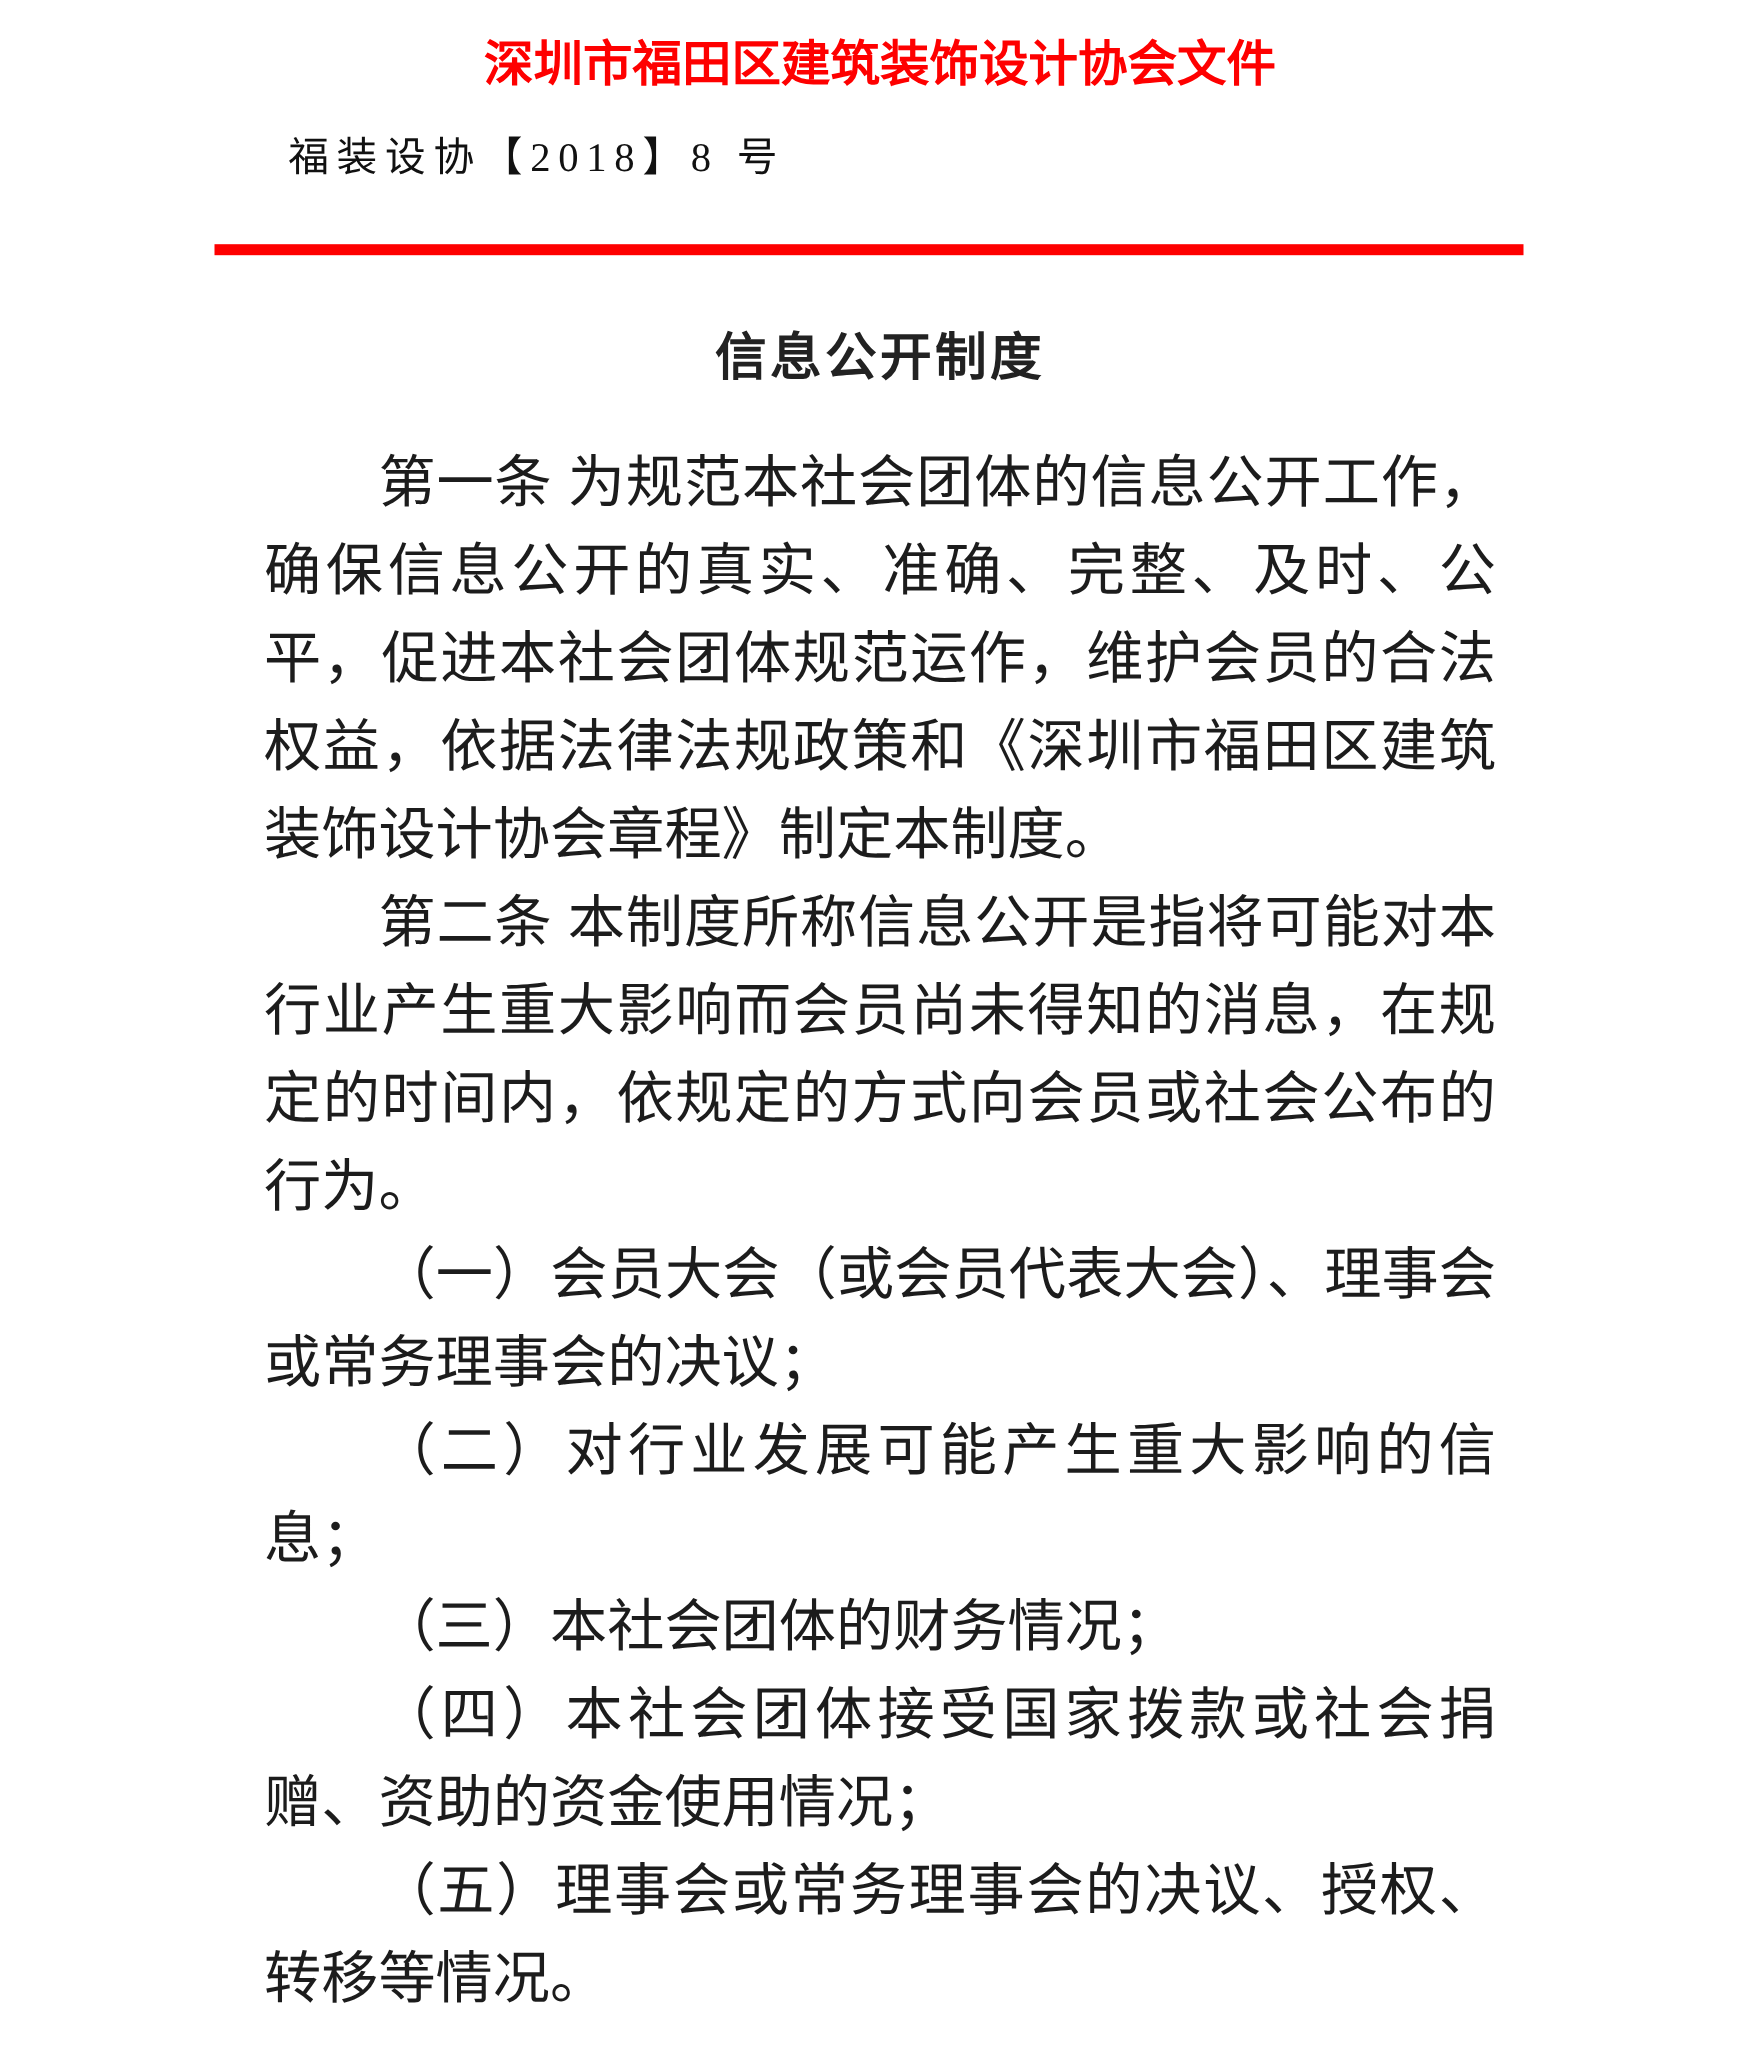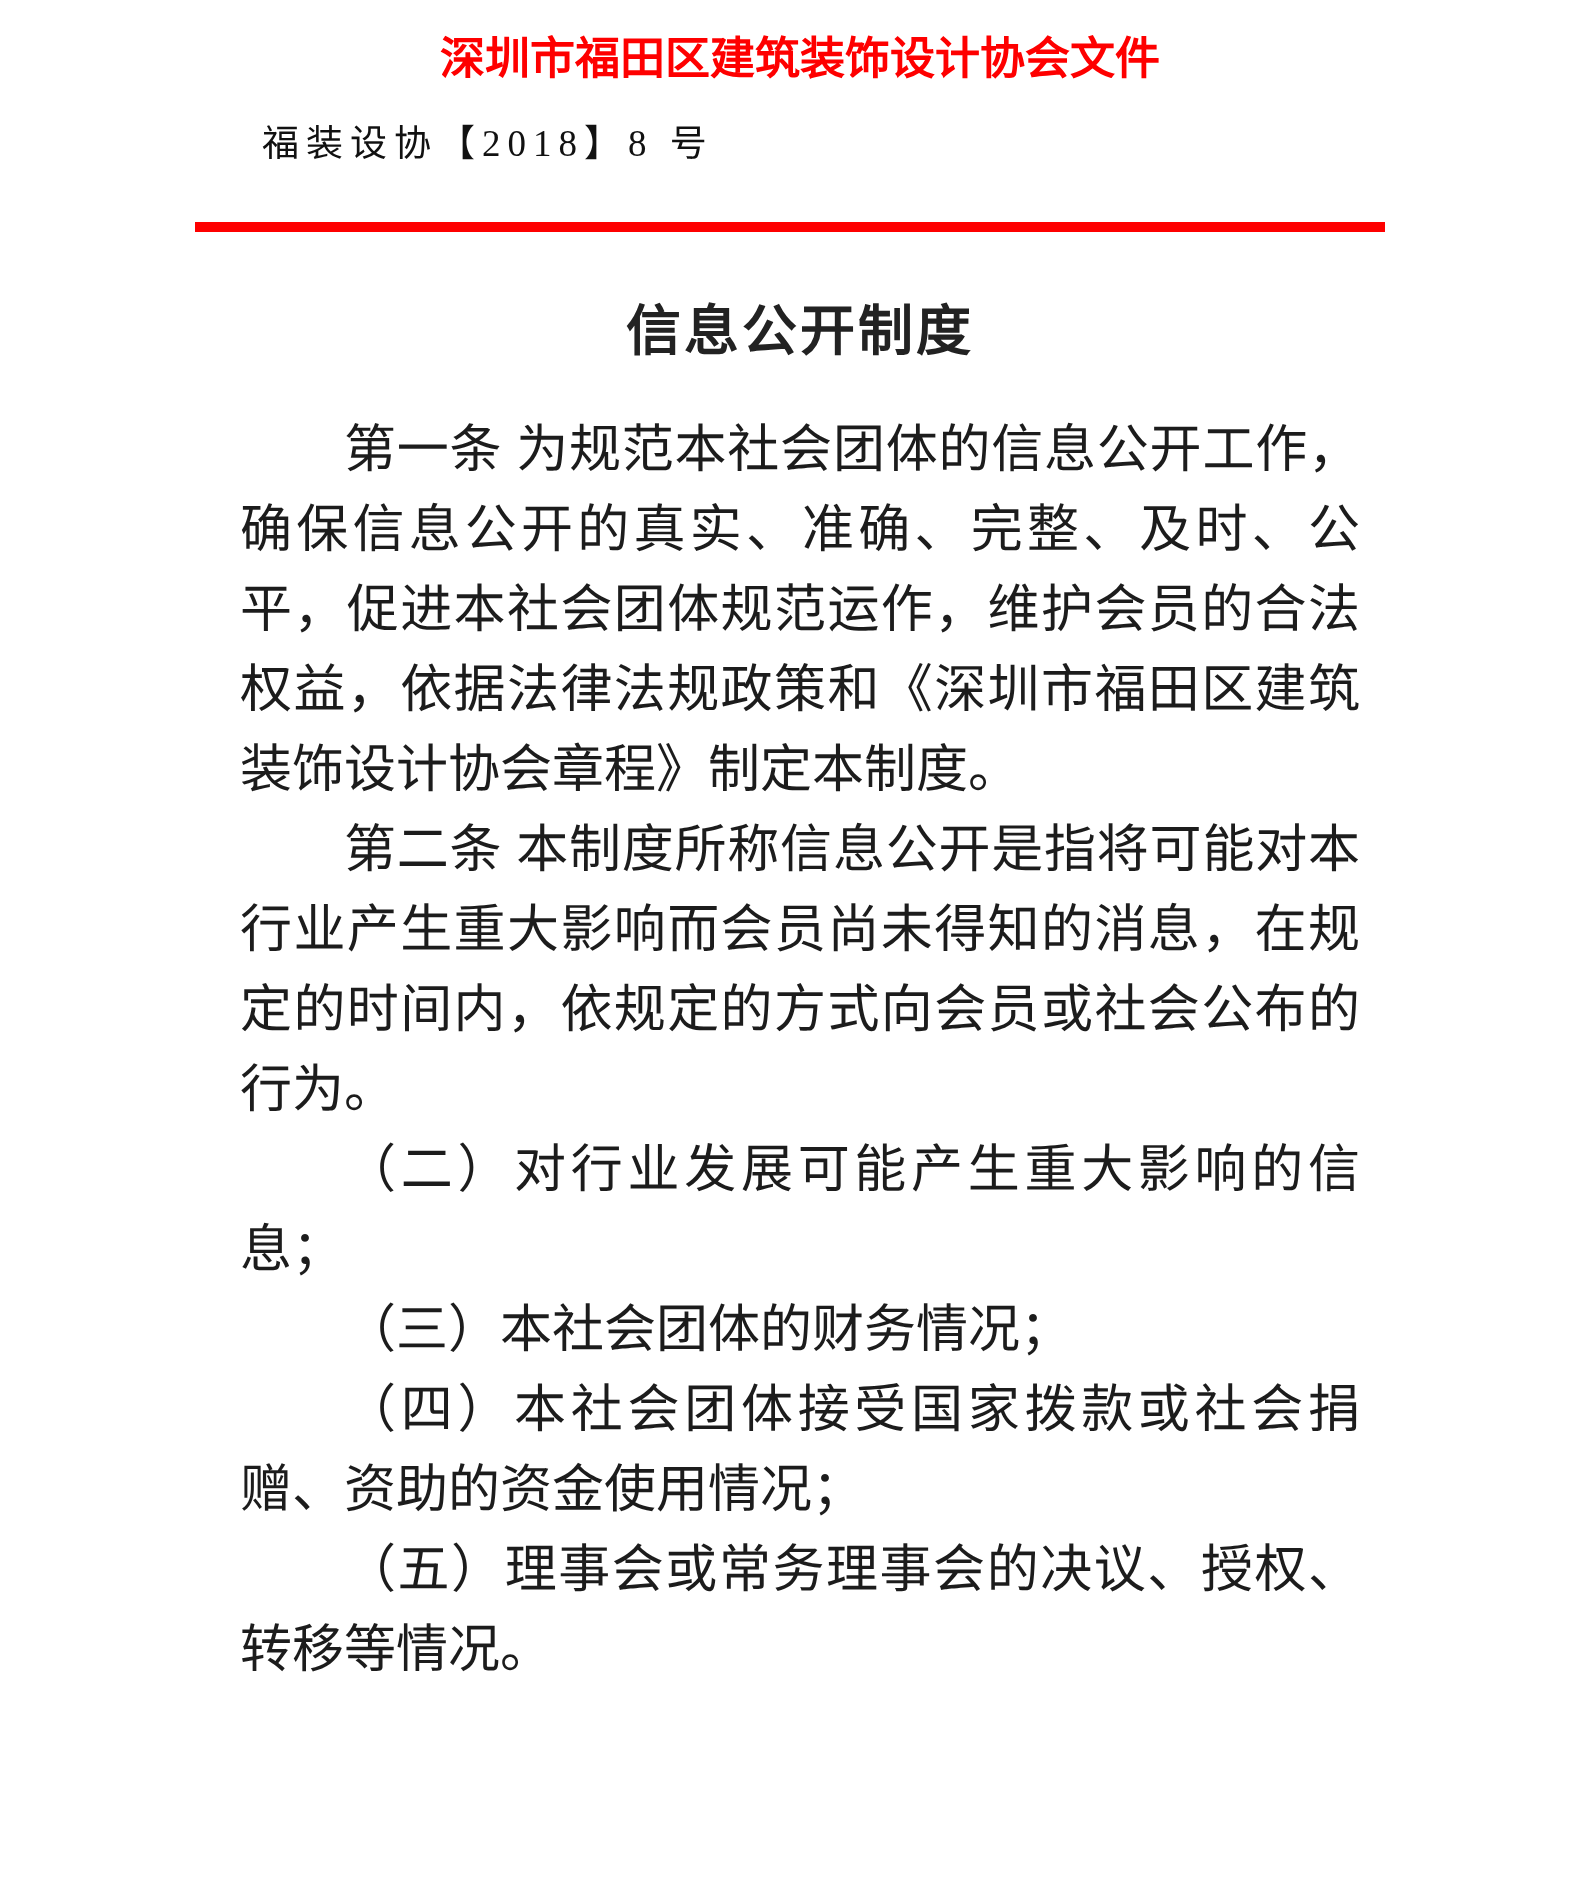--- a/index.html
+++ b/index.html
@@ -48,21 +48,21 @@
   .doc-number{white-space:nowrap;}
   .signer{white-space:nowrap;}
   .red-divider{
     height:10px;
     width:1190px;
     margin:54px 0 0 -45px;
     background:#fe0000;
   }
   .doc-title{
     margin:64px 0 0 0;
-    font-size:55px;
+    font-size:47px;
     line-height:1.3;
     font-weight:bold;
     text-align:center;
     letter-spacing:3px;
     color:#222222;
   }
   .body-text{
     margin-top:42px;
   }
   .para{
@@ -89,20 +89,21 @@
 
       <div class="red-divider"></div>
     </header>
 
     <main>
       <h2 class="doc-title">信息公开制度</h2>
 
       <div class="body-text">
         <p class="para">第一条 为规范本社会团体的信息公开工作，确保信息公开的真实、准确、完整、及时、公平，促进本社会团体规范运作，维护会员的合法权益，依据法律法规政策和《深圳市福田区建筑装饰设计协会章程》制定本制度。</p>
         <p class="para">第二条 本制度所称信息公开是指将可能对本行业产生重大影响而会员尚未得知的消息，在规定的时间内，依规定的方式向会员或社会公布的行为。</p>
+        <p class="para">（一）会员大会（或会员代表大会）、理事会或常务理事会的决议；</p>
         <p class="para">（二）对行业发展可能产生重大影响的信息；</p>
         <p class="para">（三）本社会团体的财务情况；</p>
         <p class="para">（四）本社会团体接受国家拨款或社会捐赠、资助的资金使用情况；</p>
         <p class="para">（五）理事会或常务理事会的决议、授权、转移等情况。</p>
       </div>
     </main>
 
   </div>
 </div>
 

